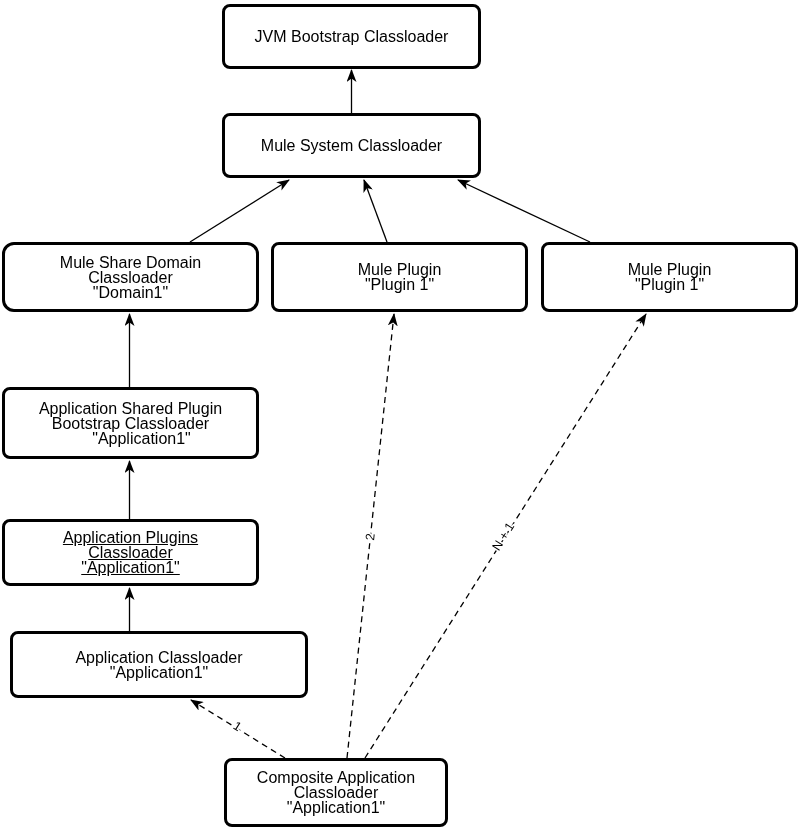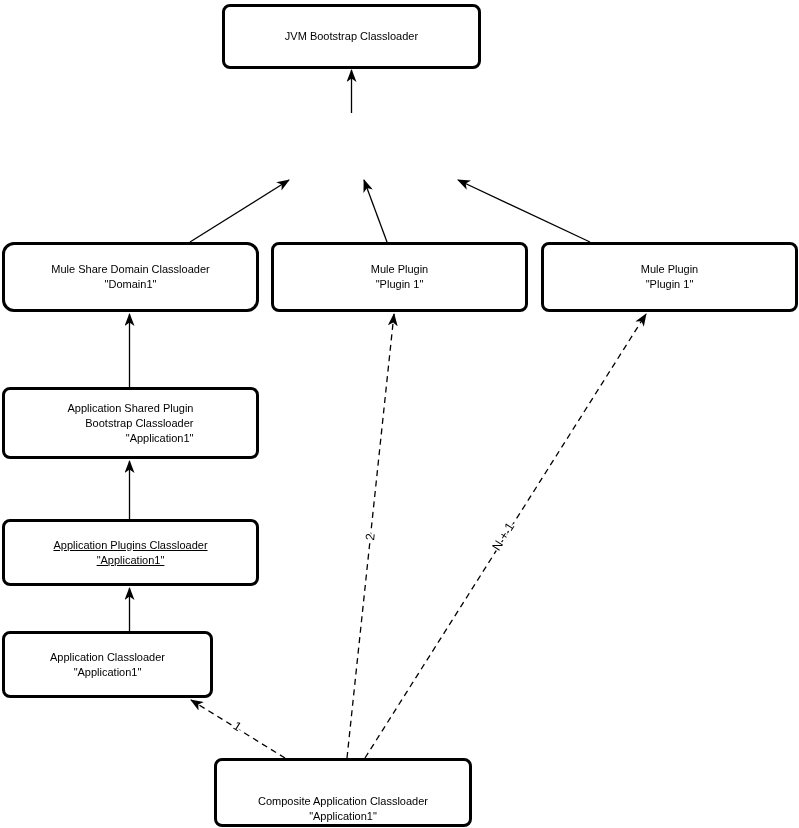--- a/index.html
+++ b/index.html
@@ -39,31 +39,31 @@
     position: absolute;
     background: #ffffff;
     border: 3px solid var(--stroke);
     border-radius: 8px;
     display: flex;
     align-items: center;
     justify-content: center;
   }
   .node-label {
     text-align: center;
-    font-size: 11px;
+    font-size: 16px;
     line-height: 15px;
     color: var(--text);
     width: 100%;
     padding: 0 21px;
   }
   
   .node-shared-plugin-libraries .node-label {
     display: inline-block;
     width: auto;
-    text-align: right;
+    text-align: center;
   }
   .node-shared-plugin-libraries .node-line:last-child { padding-left: 22px; }
 </style>
 </head>
 <body>
 
 <div id="canvas">
   <svg id="edges" width="799" height="828" viewBox="0 0 799 828" xmlns="http://www.w3.org/2000/svg">
     <defs>
       <marker id="arrowhead" viewBox="0 0 13 10" refX="12" refY="5" markerWidth="13" markerHeight="10" orient="auto" markerUnits="userSpaceOnUse">
@@ -80,20 +80,25 @@
       <line x1="285" y1="758" x2="191" y2="700" class="edge dashed" marker-end="url(#arrowhead)"></line>
       <text class="edge-label" transform="translate(237,727) rotate(32)">1</text>
       <line x1="347" y1="758" x2="394" y2="314" class="edge dashed" marker-end="url(#arrowhead)"></line>
       <text class="edge-label" transform="translate(371,537) rotate(-84)">2</text>
       <line x1="365" y1="758" x2="646" y2="314" class="edge dashed" marker-end="url(#arrowhead)"></line>
       <text class="edge-label" transform="translate(504,537) rotate(-58)">N + 1</text>
     </svg>
 <div class="node node-jvm-bootstrap" style="left: 222px; top: 4px; width: 259px; height: 65px;">
       <div class="node-label">
         <div class="node-line">JVM Bootstrap Classloader</div>
+      </div>
+    </div>
+    <div class="node node-mule-system" style="left: 222px; top: 113px; width: 259px; height: 65px;">
+      <div class="node-label">
+        <div class="node-line">Mule System Classloader</div>
       </div>
     </div>
     <div class="node node-shared-domain" style="left: 2px; top: 242px; width: 257px; height: 70px; border-radius: 12px;">
       <div class="node-label">
         <div class="node-line">Mule Share Domain Classloader</div>
         <div class="node-line">"Domain1"</div>
       </div>
     </div>
     <div class="node node-mule-plugin-1" style="left: 271px; top: 242px; width: 257px; height: 70px;">
       <div class="node-label">
@@ -113,25 +118,25 @@
         <div class="node-line">Bootstrap Classloader</div>
         <div class="node-line">"Application1"</div>
       </div>
     </div>
     <div class="node node-app-plugins" style="left: 2px; top: 519px; width: 257px; height: 67px; text-decoration: underline;">
       <div class="node-label">
         <div class="node-line">Application Plugins Classloader</div>
         <div class="node-line">"Application1"</div>
       </div>
     </div>
-    <div class="node node-app-classloader" style="left: 2px; top: 631px; width: 211px; height: 67px;">
+    <div class="node node-app-classloader" style="left: 10px; top: 631px; width: 298px; height: 67px;">
       <div class="node-label">
         <div class="node-line">Application Classloader</div>
         <div class="node-line">"Application1"</div>
       </div>
     </div>
-    <div class="node node-composite-app" style="left: 214px; top: 758px; width: 258px; height: 69px; align-items: flex-end;">
+    <div class="node node-composite-app" style="left: 224px; top: 758px; width: 224px; height: 69px;">
       <div class="node-label">
         <div class="node-line">Composite Application Classloader</div>
         <div class="node-line">"Application1"</div>
       </div>
     </div>
   </div>
 
 </body></html>

